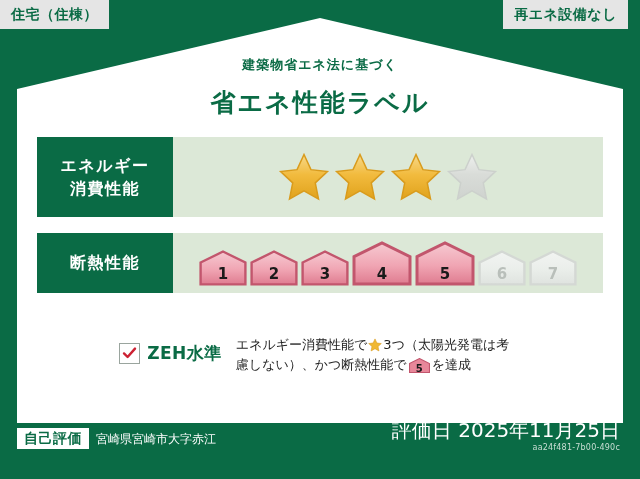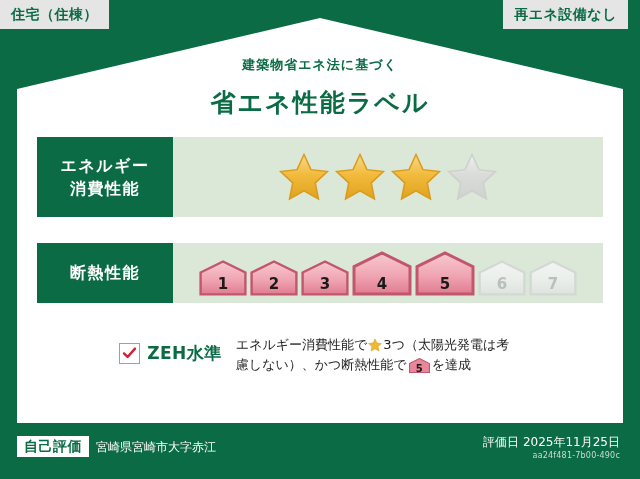--- a/index.html
+++ b/index.html
@@ -58,21 +58,21 @@
     letter-spacing:2px;line-height:1;text-align:center;
   }
 
   
   #rows{
     position:absolute;left:37px;right:37px;top:137px;
     z-index:4;
   }
   .perf-row{
     display:flex;align-items:stretch;
-    margin-bottom:26px;
+    margin-bottom:16px;
   }
   .perf-label{
     background:#0a6b45;color:#ffffff;
     font-weight:bold;font-size:16px;
     letter-spacing:1.5px;line-height:1.45;
     width:136px;min-width:136px;
     display:flex;flex-direction:column;
     align-items:center;justify-content:center;
     text-align:center;
     padding:6px 0;
@@ -136,37 +136,37 @@
     text-align:center;
   }
   .inline-grade svg{position:absolute;left:0;top:0;width:100%;height:100%;}
   .inline-grade b{
     position:relative;z-index:2;font-size:10px;color:#1a1a1a;
     line-height:16px;
   }
 
   
   #footer{
-    position:absolute;left:0;right:0;bottom:8px;height:44px;
+    position:absolute;left:0;right:0;bottom:16px;height:44px;
     z-index:5;
   }
   #footer-left{
     position:absolute;left:17px;bottom:14px;
     display:flex;align-items:center;gap:7px;
   }
   #eval-type{
     background:#ffffff;color:#0a6b45;
     font-weight:bold;font-size:14px;letter-spacing:.5px;
     padding:3px 7px 4px 7px;line-height:1;
   }
   #address{color:#ffffff;font-size:12px;line-height:1;}
   #footer-right{
     position:absolute;right:20px;bottom:10px;text-align:right;
   }
-  #eval-date{color:#ffffff;font-size:12px;line-height:1.2;}
+  #eval-date{color:#ffffff;font-size:20px;line-height:1.2;}
   #label-id{color:#c9ded4;font-size:8px;line-height:1.4;letter-spacing:.2px;}
 </style>
 </head>
 <body>
 
 <div id="label-card">
 
   <div id="tag-left" class="corner-tag">住宅（住棟）</div>
   <div id="tag-right" class="corner-tag">再エネ設備なし</div>
 

